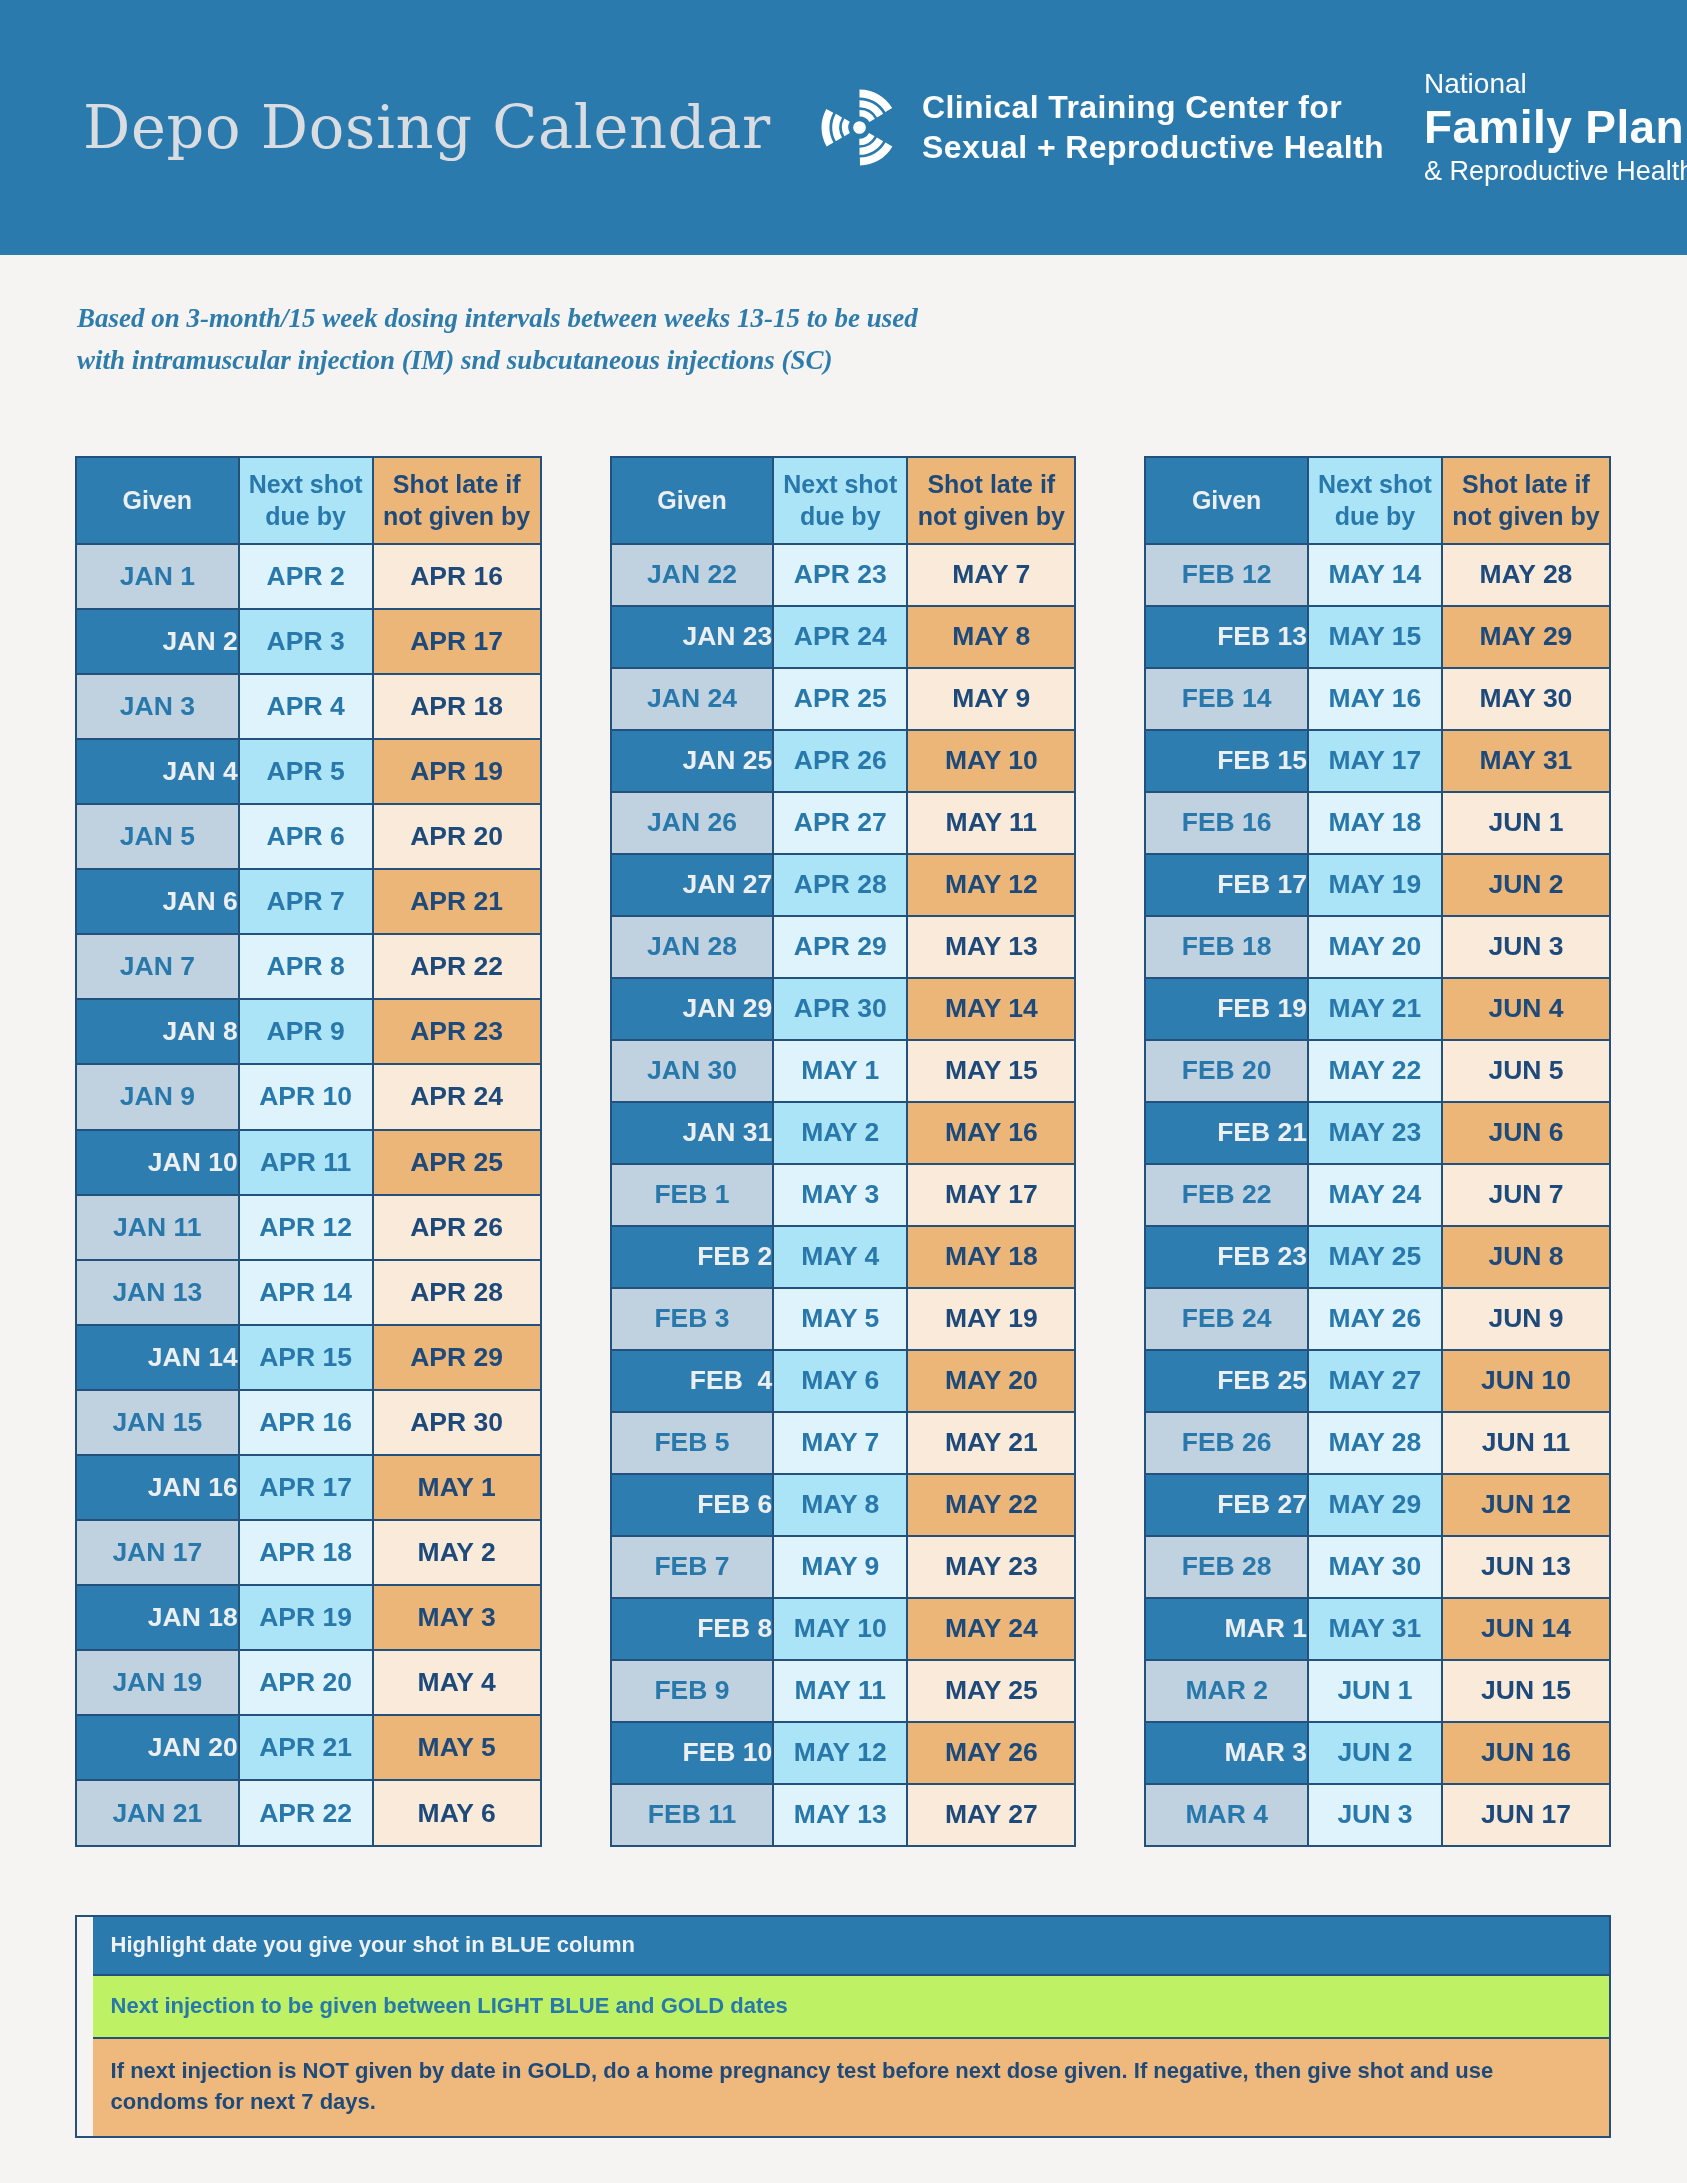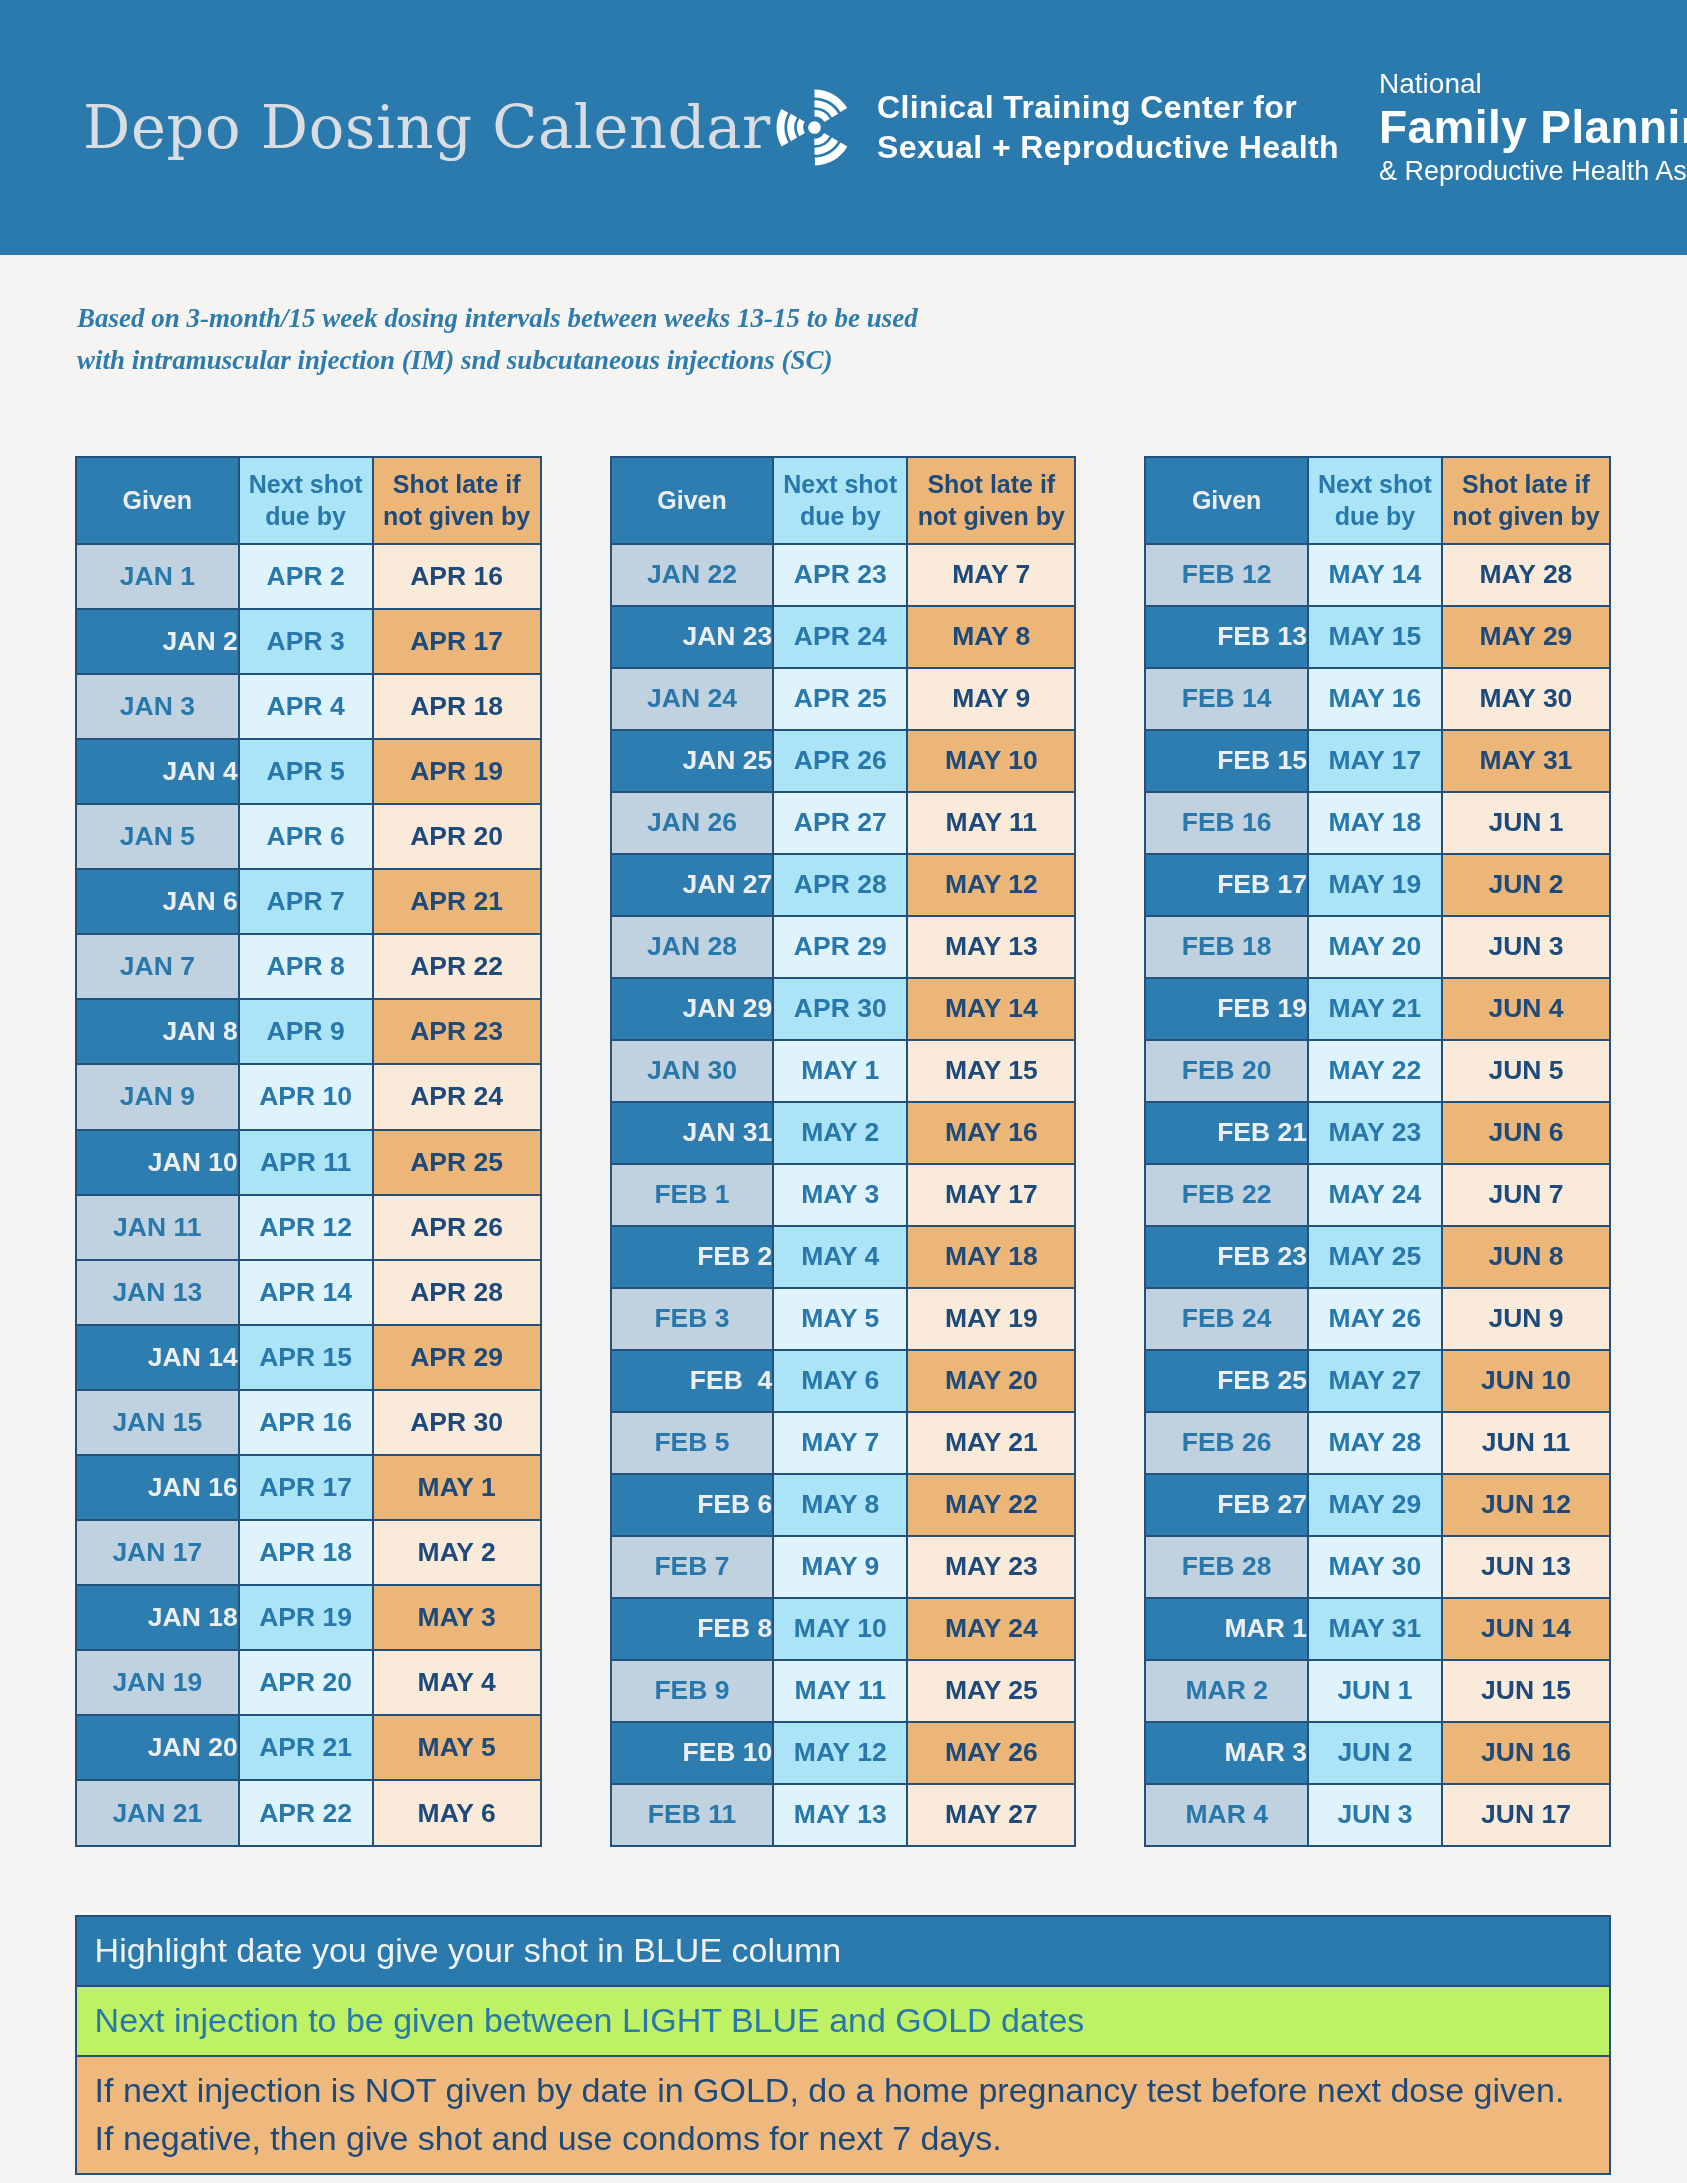--- a/index.html
+++ b/index.html
@@ -63,33 +63,33 @@
   tr.light td.late  { background:var(--late-light-bg);  color:var(--text-navy); }
   tr.dark  td.late  { background:var(--late-dark-bg);   color:var(--text-navy); }
 
   
   .notes {
     margin:68px 76px 0 75px;
     border:2.9px solid var(--border-navy,#24507c);
   }
   .note {
     display:flex; align-items:center;
-    padding:10.3px 17.6px; font-size:34px; font-weight:400; line-height:1.4;
+    padding:10.3px 17.6px; font-size:22px; font-weight:700; line-height:1.4;margin-left:16px;
   }
   .note + .note { border-top:2.9px solid var(--border-navy,#24507c); }
   .note-blue  { min-height:57px; }
   .note-light { min-height:63px; }
   .note-gold  { min-height:99px; }
 </style>
 </head>
 <body>
 
 <div class="page" style="background: rgb(245, 244, 242);">
 
-  <header class="banner" style="background: rgb(43, 122, 173);">
+  <header class="banner" style="background: rgb(43, 122, 173); gap: 45px;">
     <h1 class="banner-title">Depo Dosing Calendar</h1>
 
     <div class="banner-logos">
       <div class="ctc">
         <svg class="ctc-icon" viewBox="0 0 110 110" aria-hidden="true">
           <g fill="none" stroke="#ffffff">
             <g transform="rotate(0 55 55)">
               <path d="M55 12 A43 43 0 0 1 92 33" stroke-width="10"></path>
               <path d="M55 25 A30 30 0 0 1 81 40" stroke-width="9"></path>
               <path d="M55 37 A18 18 0 0 1 71 46" stroke-width="8"></path>

